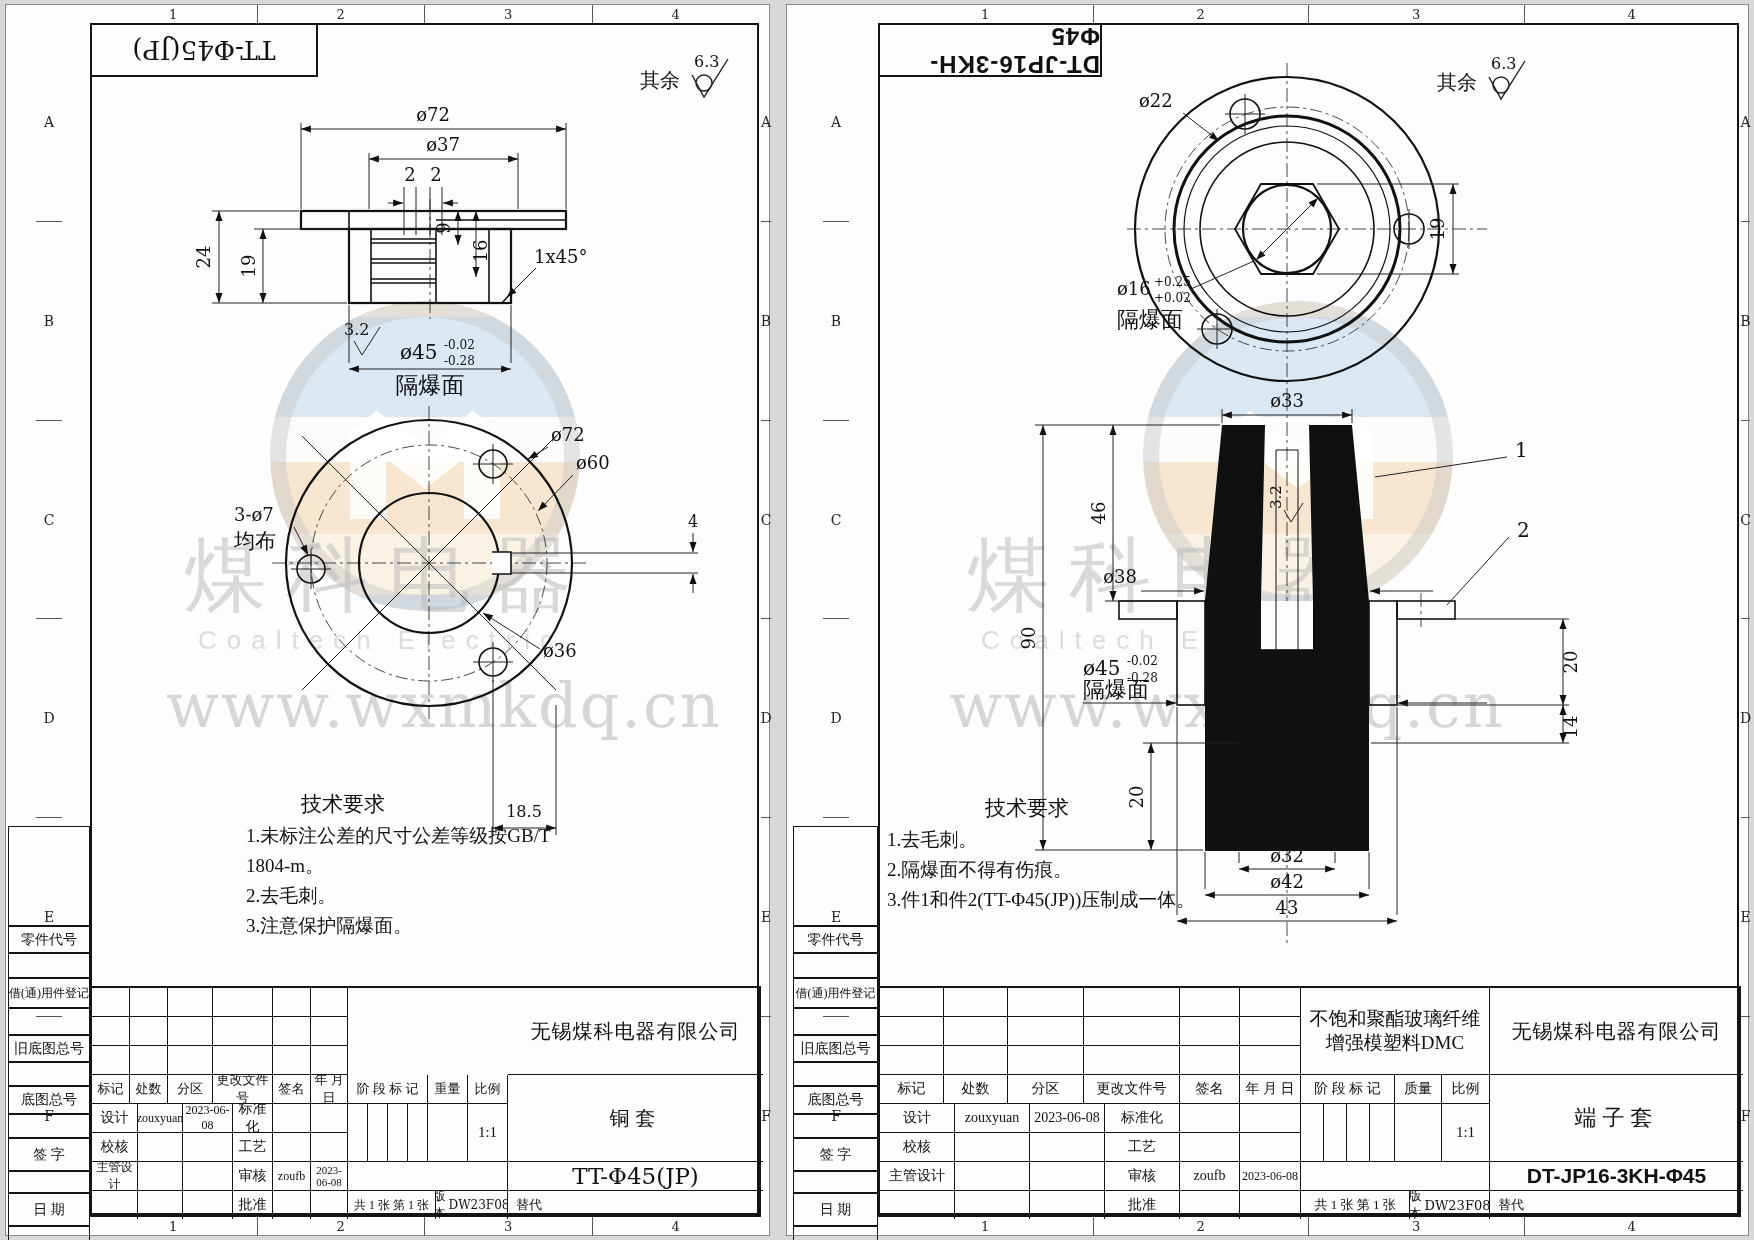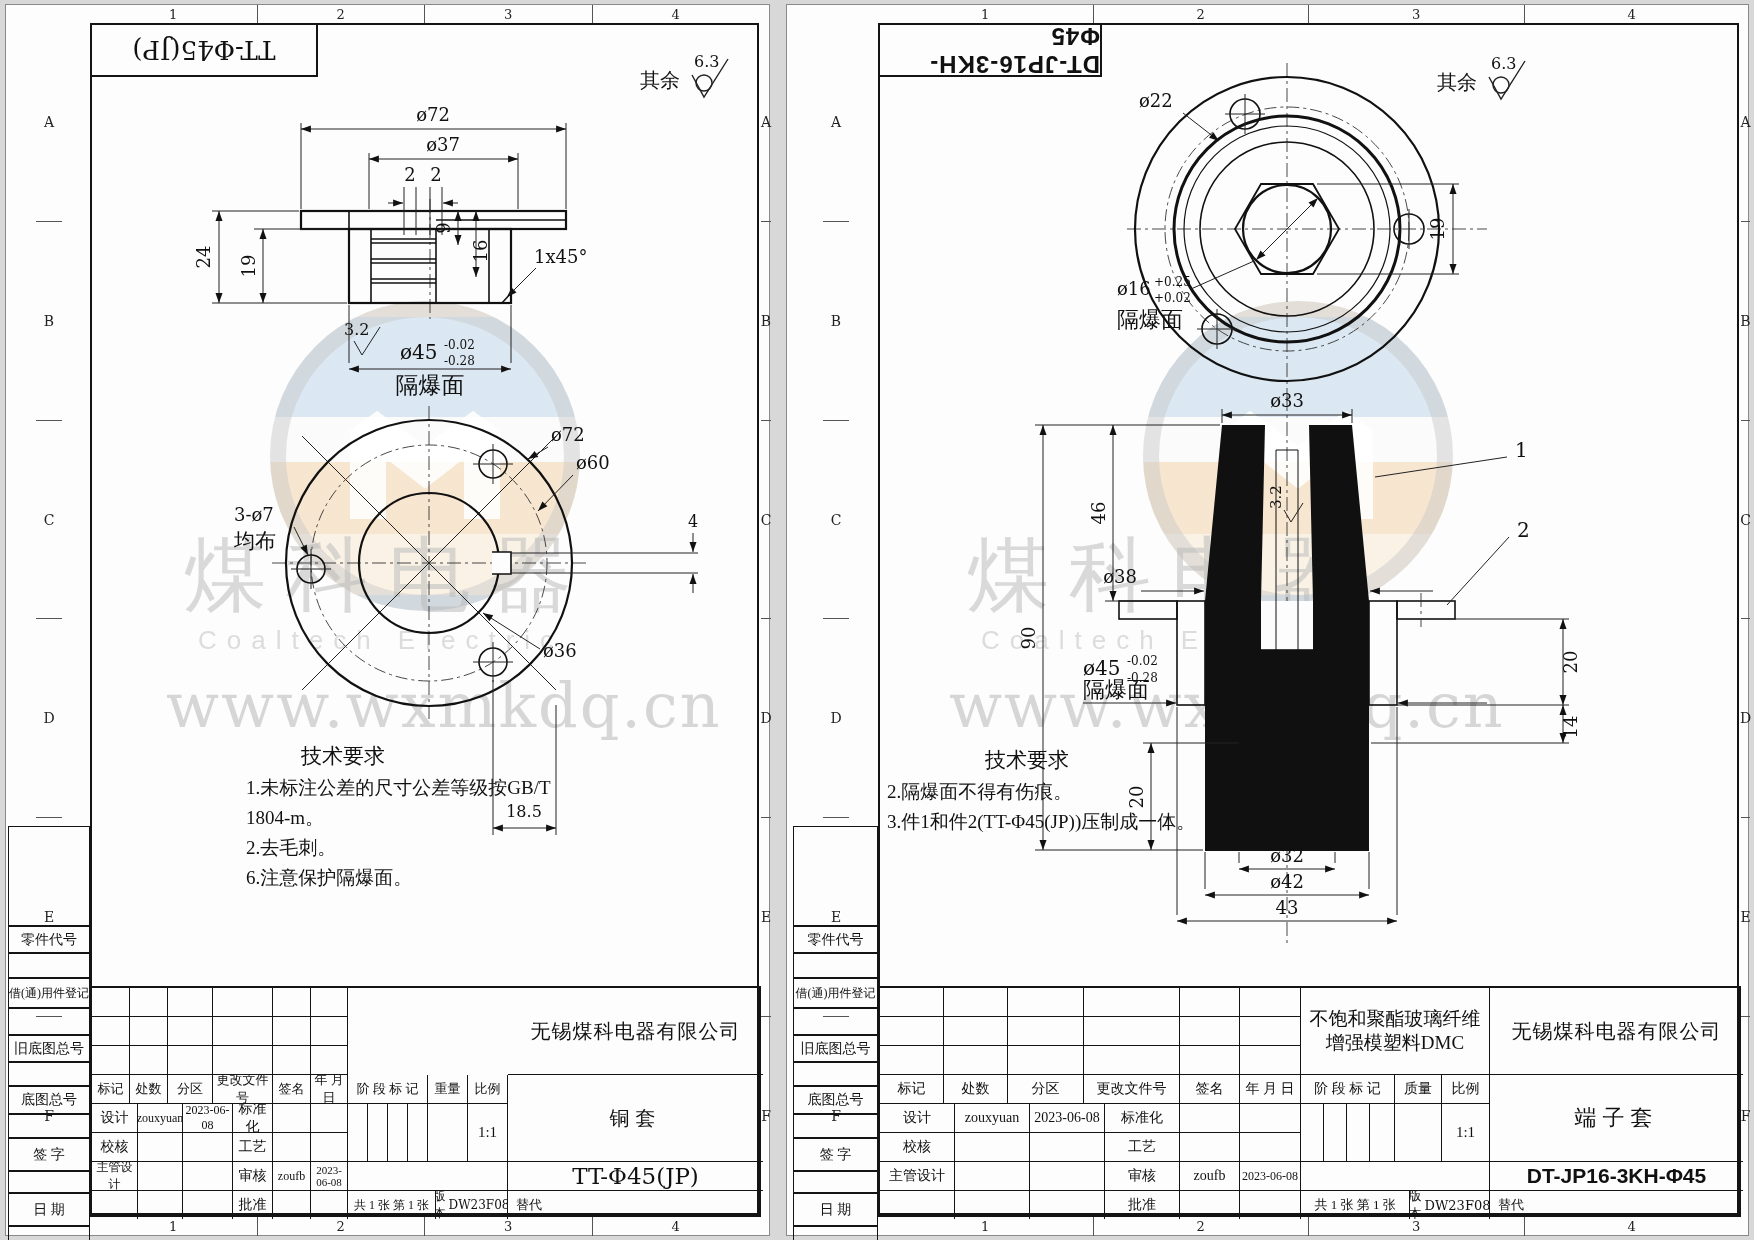--- a/index.html
+++ b/index.html
@@ -43,21 +43,21 @@
   .ol{stroke:#111;stroke-width:2.2;fill:none;}
   .ol15{stroke:#111;stroke-width:1.6;fill:none;}
   .xl{stroke:#222;stroke-width:1;fill:none;}
   .dl{stroke:#222;stroke-width:1;fill:none;}
   .ct{stroke:#333;stroke-width:.9;fill:none;stroke-dasharray:14 4 3 4;}
   .bc{stroke:#333;stroke-width:.9;fill:none;stroke-dasharray:12 4 3 4;}
   .dt{font:18px "DejaVu Serif",serif;fill:#111;}
   .dts{font:12px "DejaVu Serif",serif;fill:#111;}
   .dtc{font:21px "Liberation Serif",serif;fill:#111;}
   
-  .tr{position:absolute;z-index:4;font:19px "Liberation Serif",serif;line-height:30px;}
+  .tr{position:absolute;z-index:4;font:19px "Liberation Serif",serif;line-height:30px;margin-top:48px;}
   .tr .tr-t{font-size:21px;margin-bottom:2px;}
   
   .tb{position:absolute;border:2px solid #141414;box-sizing:border-box;z-index:4;background:transparent;}
   .c{position:absolute;border-right:1.2px solid #141414;border-bottom:1.2px solid #141414;box-sizing:border-box;
      display:flex;align-items:center;justify-content:center;font:14px "Liberation Serif",serif;color:#111;
      text-align:center;overflow:hidden;}
   .c.nb{border-right:none;}
   .c.nbb{border-bottom:none;}
   .c .v{font:13px "DejaVu Serif",serif;}
   .mat{font-size:19px;flex-direction:column;line-height:24px;}
@@ -237,21 +237,21 @@
       <text class="dt" x="228" y="516">3-ø7</text>
       <text class="dtc" x="228" y="543">均布</text>
       <line class="dl" x1="288" y1="522" x2="302" y2="550" marker-end="url(#mL)"></line>
     </g>
   </svg>
 
   <div class="tr" style="left:240px;top:736px;width:350px;">
     <div class="tr-t" style="margin-left:55px;">技术要求</div>
     <div>1.未标注公差的尺寸公差等级按GB/T 1804-m。</div>
     <div>2.去毛刺。</div>
-    <div>6.注意保护隔爆面。</div>
+    <div>3.注意保护隔爆面。</div>
   </div>
 
   <div class="mb" style="left:2px;top:788px;width:82px;height:100px;"></div>
   <div class="mb" style="left:2px;top:888px;width:82px;height:27px;">零件代号</div>
   <div class="mb" style="left:2px;top:915px;width:82px;height:25px;"></div>
   <div class="mb" style="left:2px;top:940px;width:82px;height:30px;font-size:12px;">借(通)用件登记</div>
   <div class="mb" style="left:2px;top:970px;width:82px;height:27px;"></div>
   <div class="mb" style="left:2px;top:997px;width:82px;height:27px;">旧底图总号</div>
   <div class="mb" style="left:2px;top:1024px;width:82px;height:24px;"></div>
   <div class="mb" style="left:2px;top:1048px;width:82px;height:28px;">底图总号</div>
@@ -510,20 +510,21 @@
 
       <text class="dt" x="728" y="452" style="font-size:20px">1</text>
       <line class="xl" x1="588" y1="472" x2="720" y2="452"></line>
       <text class="dt" x="730" y="532" style="font-size:20px">2</text>
       <line class="xl" x1="660" y1="600" x2="722" y2="532"></line>
     </g>
   </svg>
 
   <div class="tr" style="left:100px;top:740px;width:440px;">
     <div class="tr-t" style="margin-left:98px;">技术要求</div>
+    <div>1.去毛刺。</div>
     <div>2.隔爆面不得有伤痕。</div>
     <div>3.件1和件2(TT-Φ45(JP))压制成一体。</div>
   </div>
 
   <div class="mb" style="left:6px;top:788px;width:85px;height:100px;"></div>
   <div class="mb" style="left:6px;top:888px;width:85px;height:27px;">零件代号</div>
   <div class="mb" style="left:6px;top:915px;width:85px;height:25px;"></div>
   <div class="mb" style="left:6px;top:940px;width:85px;height:30px;font-size:12px;">借(通)用件登记</div>
   <div class="mb" style="left:6px;top:970px;width:85px;height:27px;"></div>
   <div class="mb" style="left:6px;top:997px;width:85px;height:27px;">旧底图总号</div>

